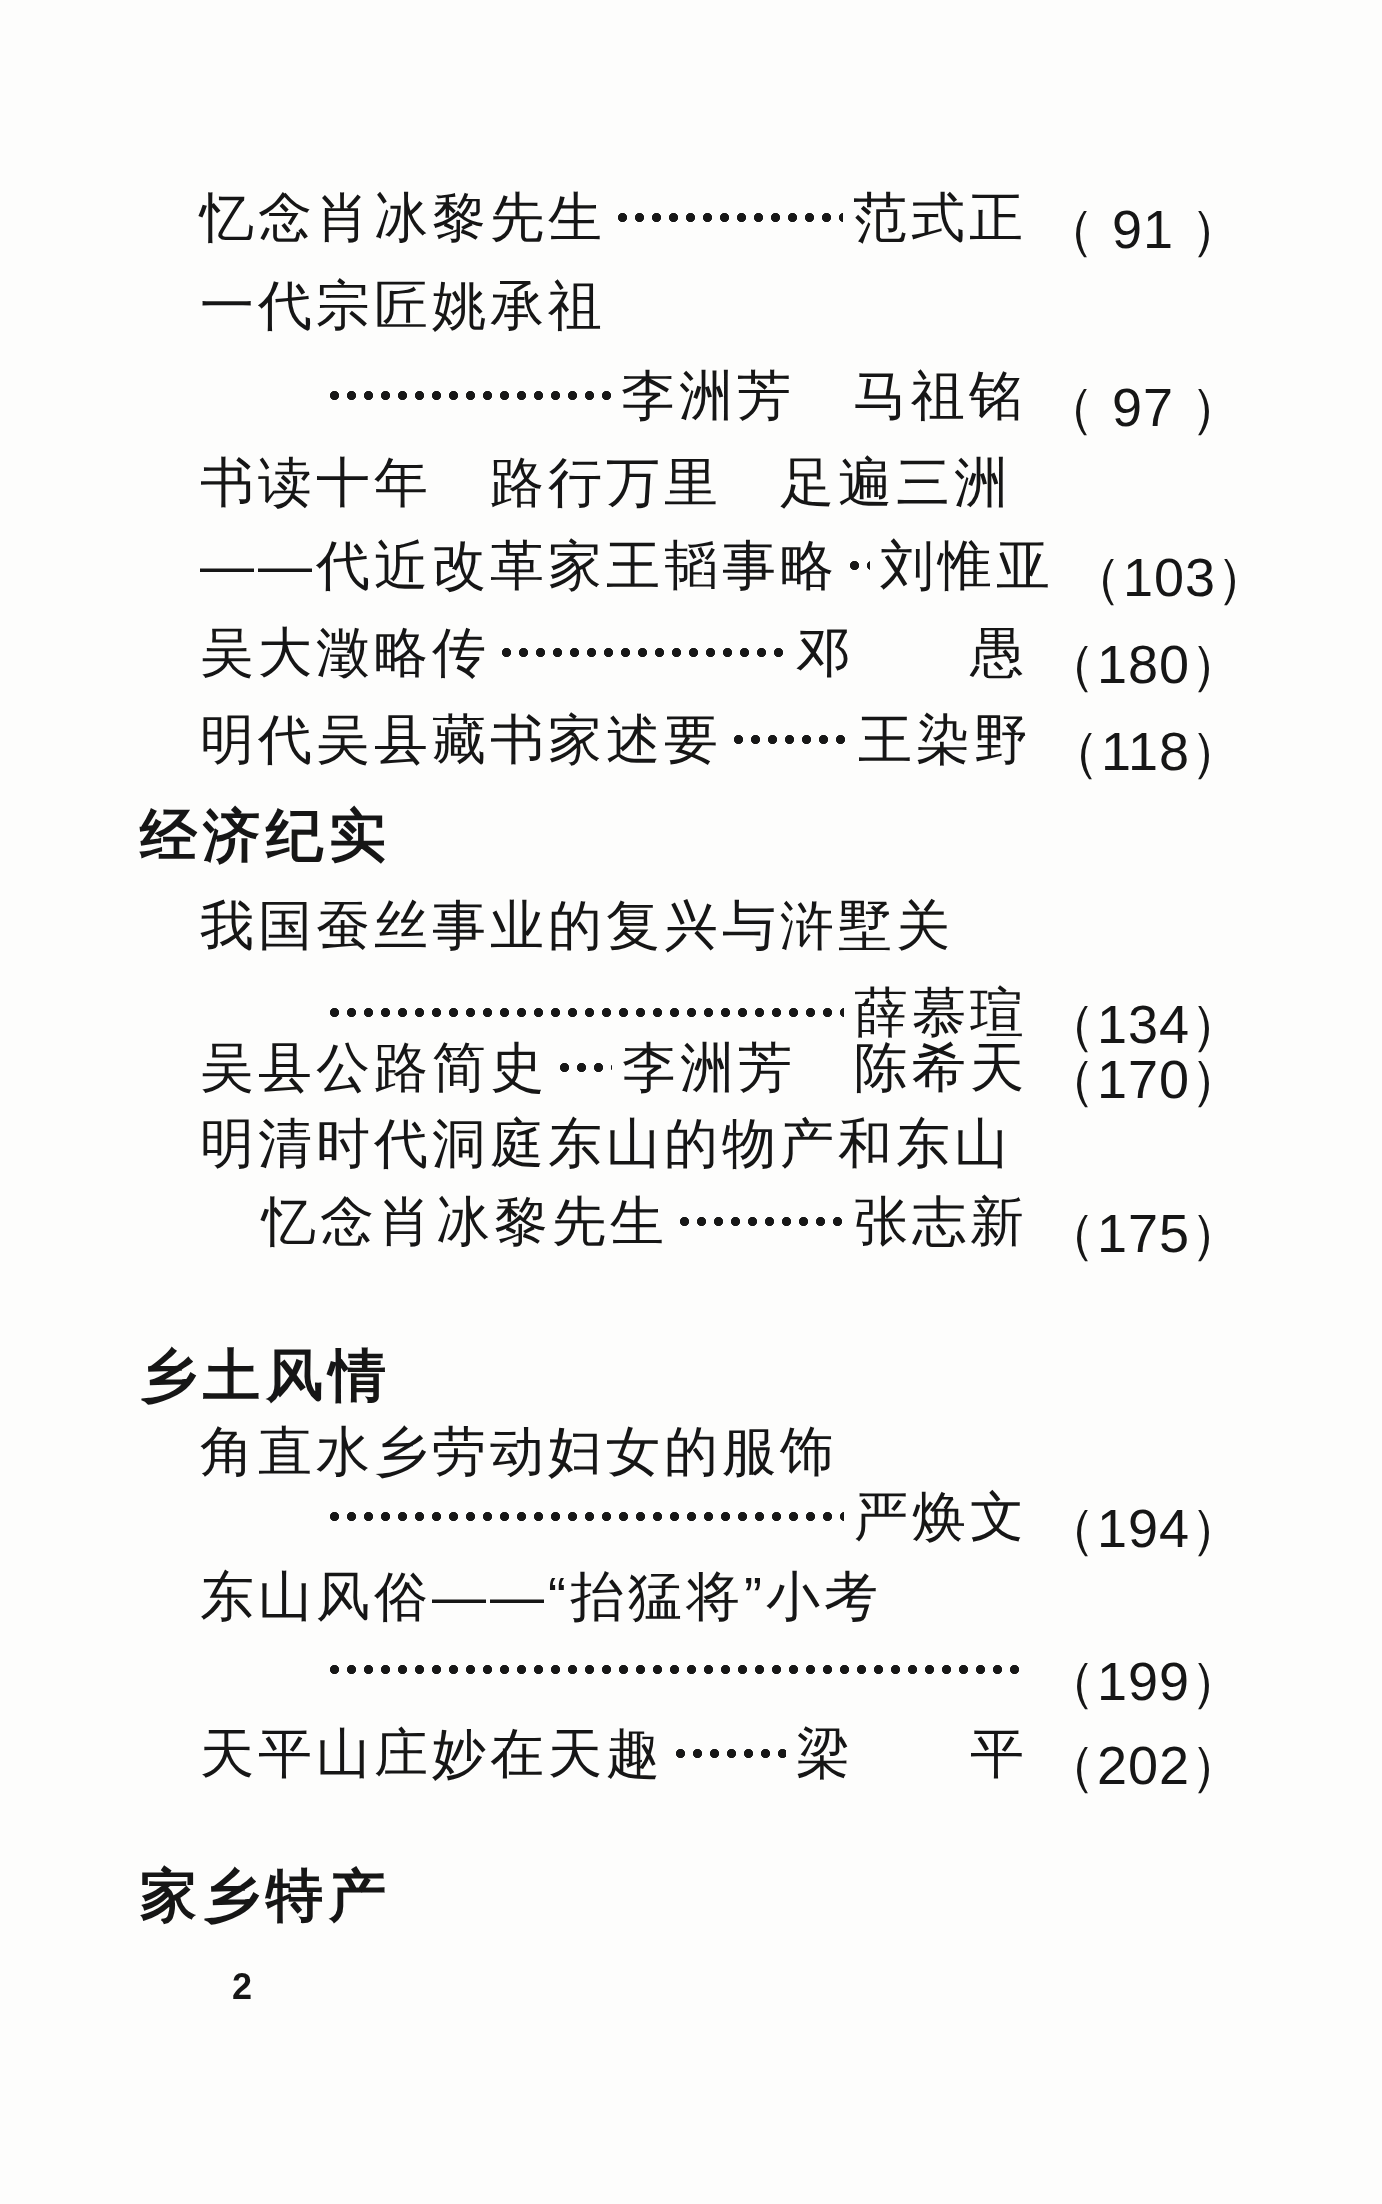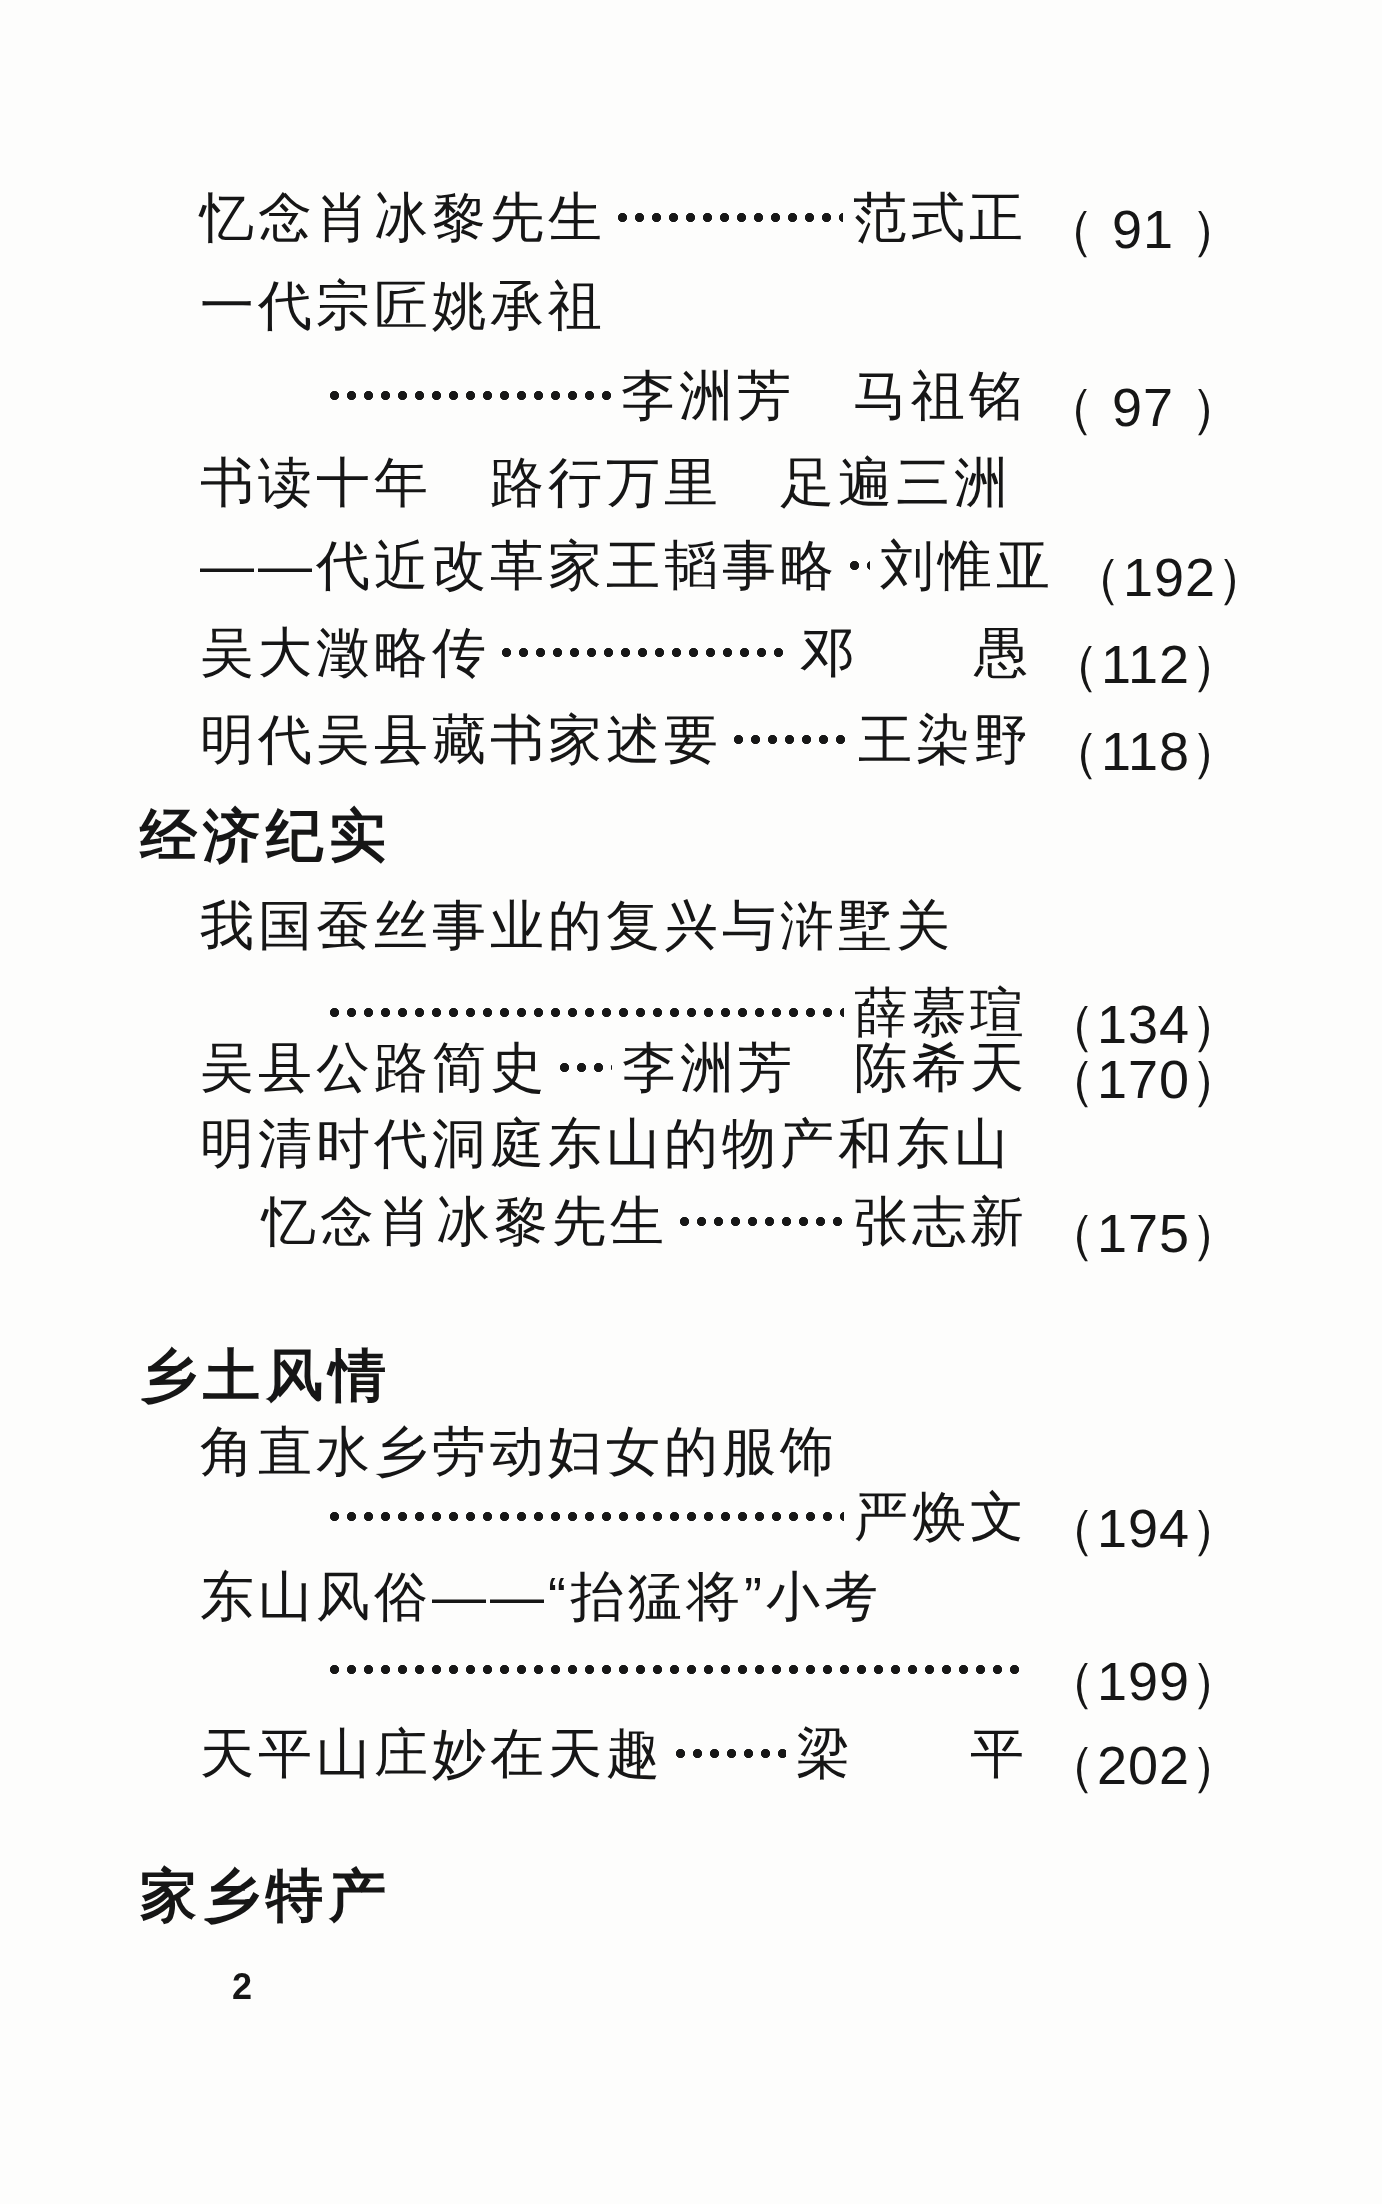--- a/index.html
+++ b/index.html
@@ -84,28 +84,28 @@
   </div>
 
   <div class="row titleonly" style="top:445px">
     <span class="t">书读十年　路行万里　足遍三洲</span>
   </div>
 
   <div class="row entry" style="top:528px">
     <span class="t">——代近改革家王韬事略</span>
     <span class="leader"></span>
     <span class="a">刘惟亚</span>
-    <span class="p">（192）</span>
+    <span class="p">（103）</span>
   </div>
 
   <div class="row entry" style="top:615px">
     <span class="t">吴大澂略传</span>
     <span class="leader"></span>
     <span class="a">邓　　愚</span>
-    <span class="p">（112）</span>
+    <span class="p">（180）</span>
   </div>
 
   <div class="row entry" style="top:702px">
     <span class="t">明代吴县藏书家述要</span>
     <span class="leader"></span>
     <span class="a">王染野</span>
     <span class="p">（118）</span>
   </div>
 
   <div class="row heading" style="top:798px">

